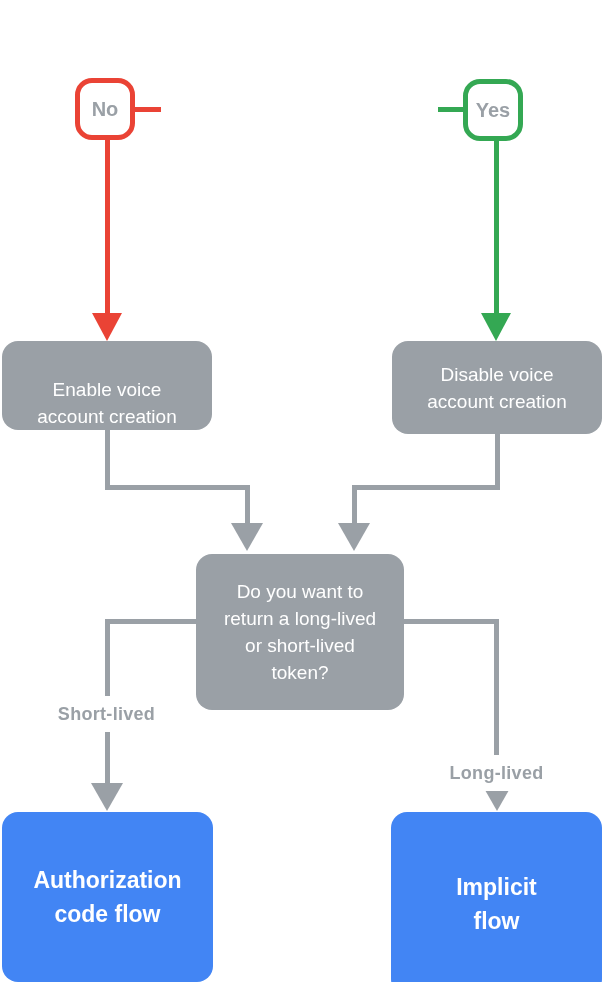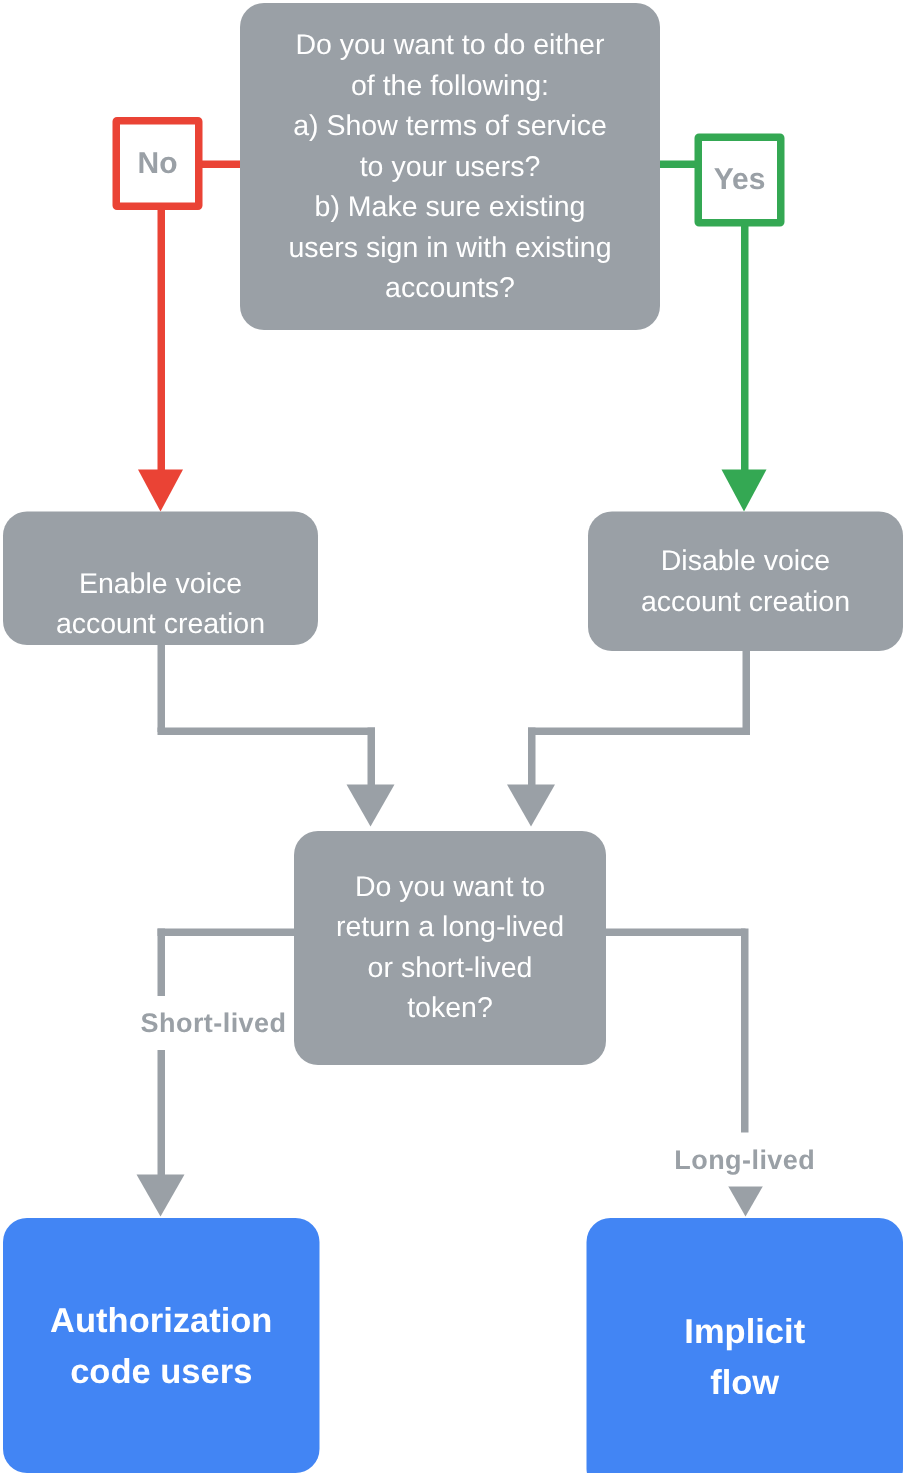--- a/index.html
+++ b/index.html
@@ -43,27 +43,27 @@
     text-align:center;
   }
   .node.gray-box{background:var(--gray);color:#fff;font-size:19px;line-height:27px;}
   .node.blue-box{background:var(--blue);color:#fff;font-size:23px;line-height:34px;font-weight:700;}
   .node .txt{white-space:pre-line;}
   
   .badge{
     position:absolute;z-index:3;
     width:60px;height:62px;
     background:var(--white);
-    border-radius:3px;
+    border-radius:17px;
     display:flex;align-items:center;justify-content:center;
     color:var(--label-text);
     font-size:20px;font-weight:600;
   }
   .badge.no-b{border:5px solid var(--red);}
-  .badge.yes-b{border:5px solid var(--green);margin-top:10px;}
+  .badge.yes-b{border:5px solid var(--green);}
   
   .path-label{
     position:absolute;z-index:3;
     background:var(--white);
     display:flex;align-items:center;justify-content:center;
     color:var(--label-text);
     font-size:18px;font-weight:700;
     letter-spacing:.3px;
   }
 </style>
@@ -91,64 +91,55 @@
   <div class="arrow" style="left:338px;top:523px;"></div>
 
   <div class="seg gray" style="left:105px;top:619px;width:93px;height:5px;"></div>
   <div class="seg gray" style="left:105px;top:619px;width:5px;height:166px;"></div>
   <div class="arrow" style="left:91px;top:783px;"></div>
 
   <div class="seg gray" style="left:402px;top:619px;width:95px;height:5px;"></div>
   <div class="seg gray" style="left:494px;top:619px;width:5px;height:166px;"></div>
   <div class="arrow" style="left:481px;top:783px;"></div>
 
-  <div class="node gray-box" style="left:160px;top:2px;width:280px;height:218px;">
-    <span class="txt">Do you want to do either
-of the following:
-a) Show terms of service
-to your users?
-b) Make sure existing
-users sign in with existing
-accounts?</span>
-  </div>
 
   <div class="node gray-box" style="left:2px;top:341px;width:210px;height:89px;align-items:flex-end;">
     <span class="txt">Enable voice
 account creation</span>
   </div>
 
   <div class="node gray-box" style="left:392px;top:341px;width:210px;height:93px;">
     <span class="txt">Disable voice
 account creation</span>
   </div>
 
   <div class="node gray-box" style="left:196px;top:554px;width:208px;height:156px;">
     <span class="txt">Do you want to
 return a long-lived
 or short-lived
 token?</span>
   </div>
 
   <div class="node blue-box" style="left:2px;top:812px;width:211px;height:170px;">
     <span class="txt">Authorization
-code users</span>
+code flow</span>
   </div>
 
   <div class="node blue-box" style="left:391px;top:812px;width:211px;height:183px;">
     <span class="txt">Implicit
 flow</span>
   </div>
 
   <div class="badge no-b" style="left:75px;top:78px;">
     <span>No</span>
   </div>
   <div class="badge yes-b" style="left:463px;top:79px;">
     <span>Yes</span>
   </div>
 
-  <div class="path-label" style="left:22px;top:664px;width:169px;height:36px;justify-content:flex-end;">
+  <div class="path-label" style="left:22px;top:696px;width:169px;height:36px;">
     <span>Short-lived</span>
   </div>
   <div class="path-label" style="left:412px;top:707px;width:169px;height:36px;margin-top:48px;">
     <span>Long-lived</span>
   </div>
 
 </div>
 
 </body></html>

